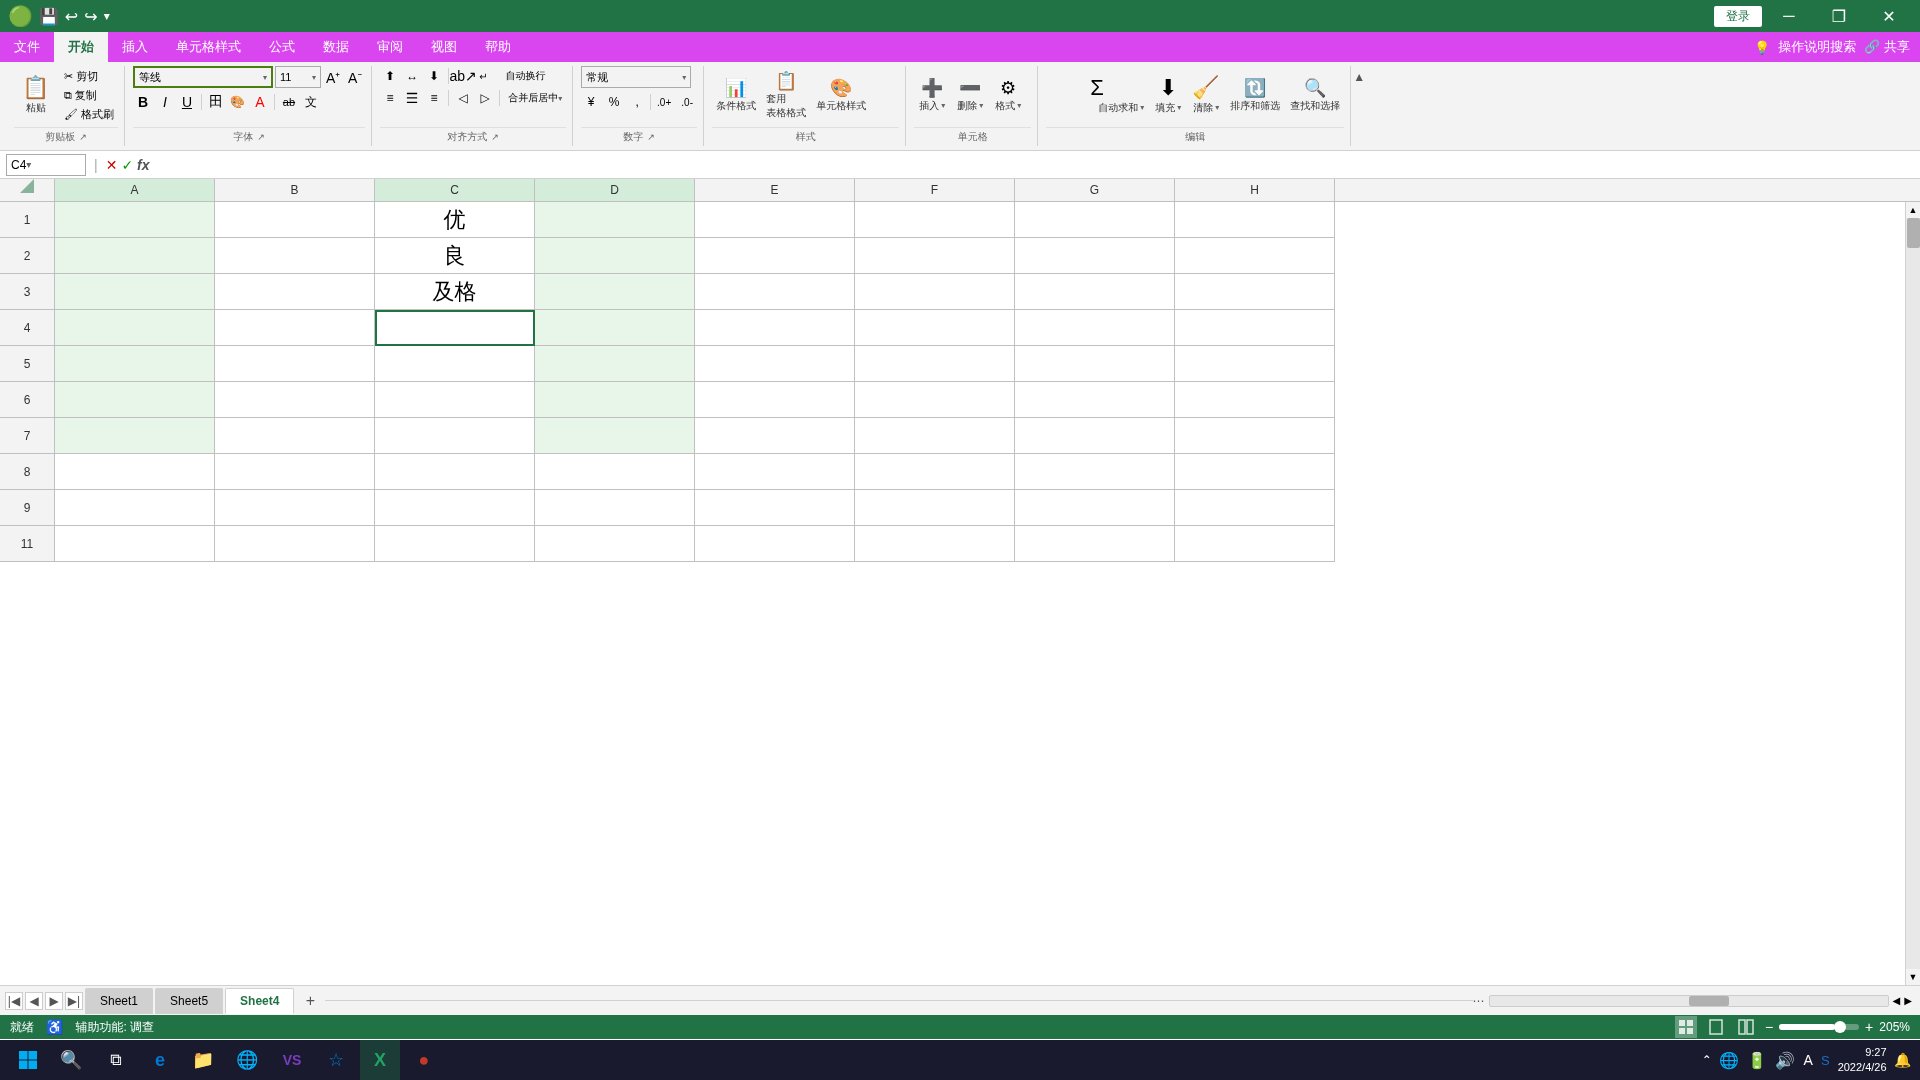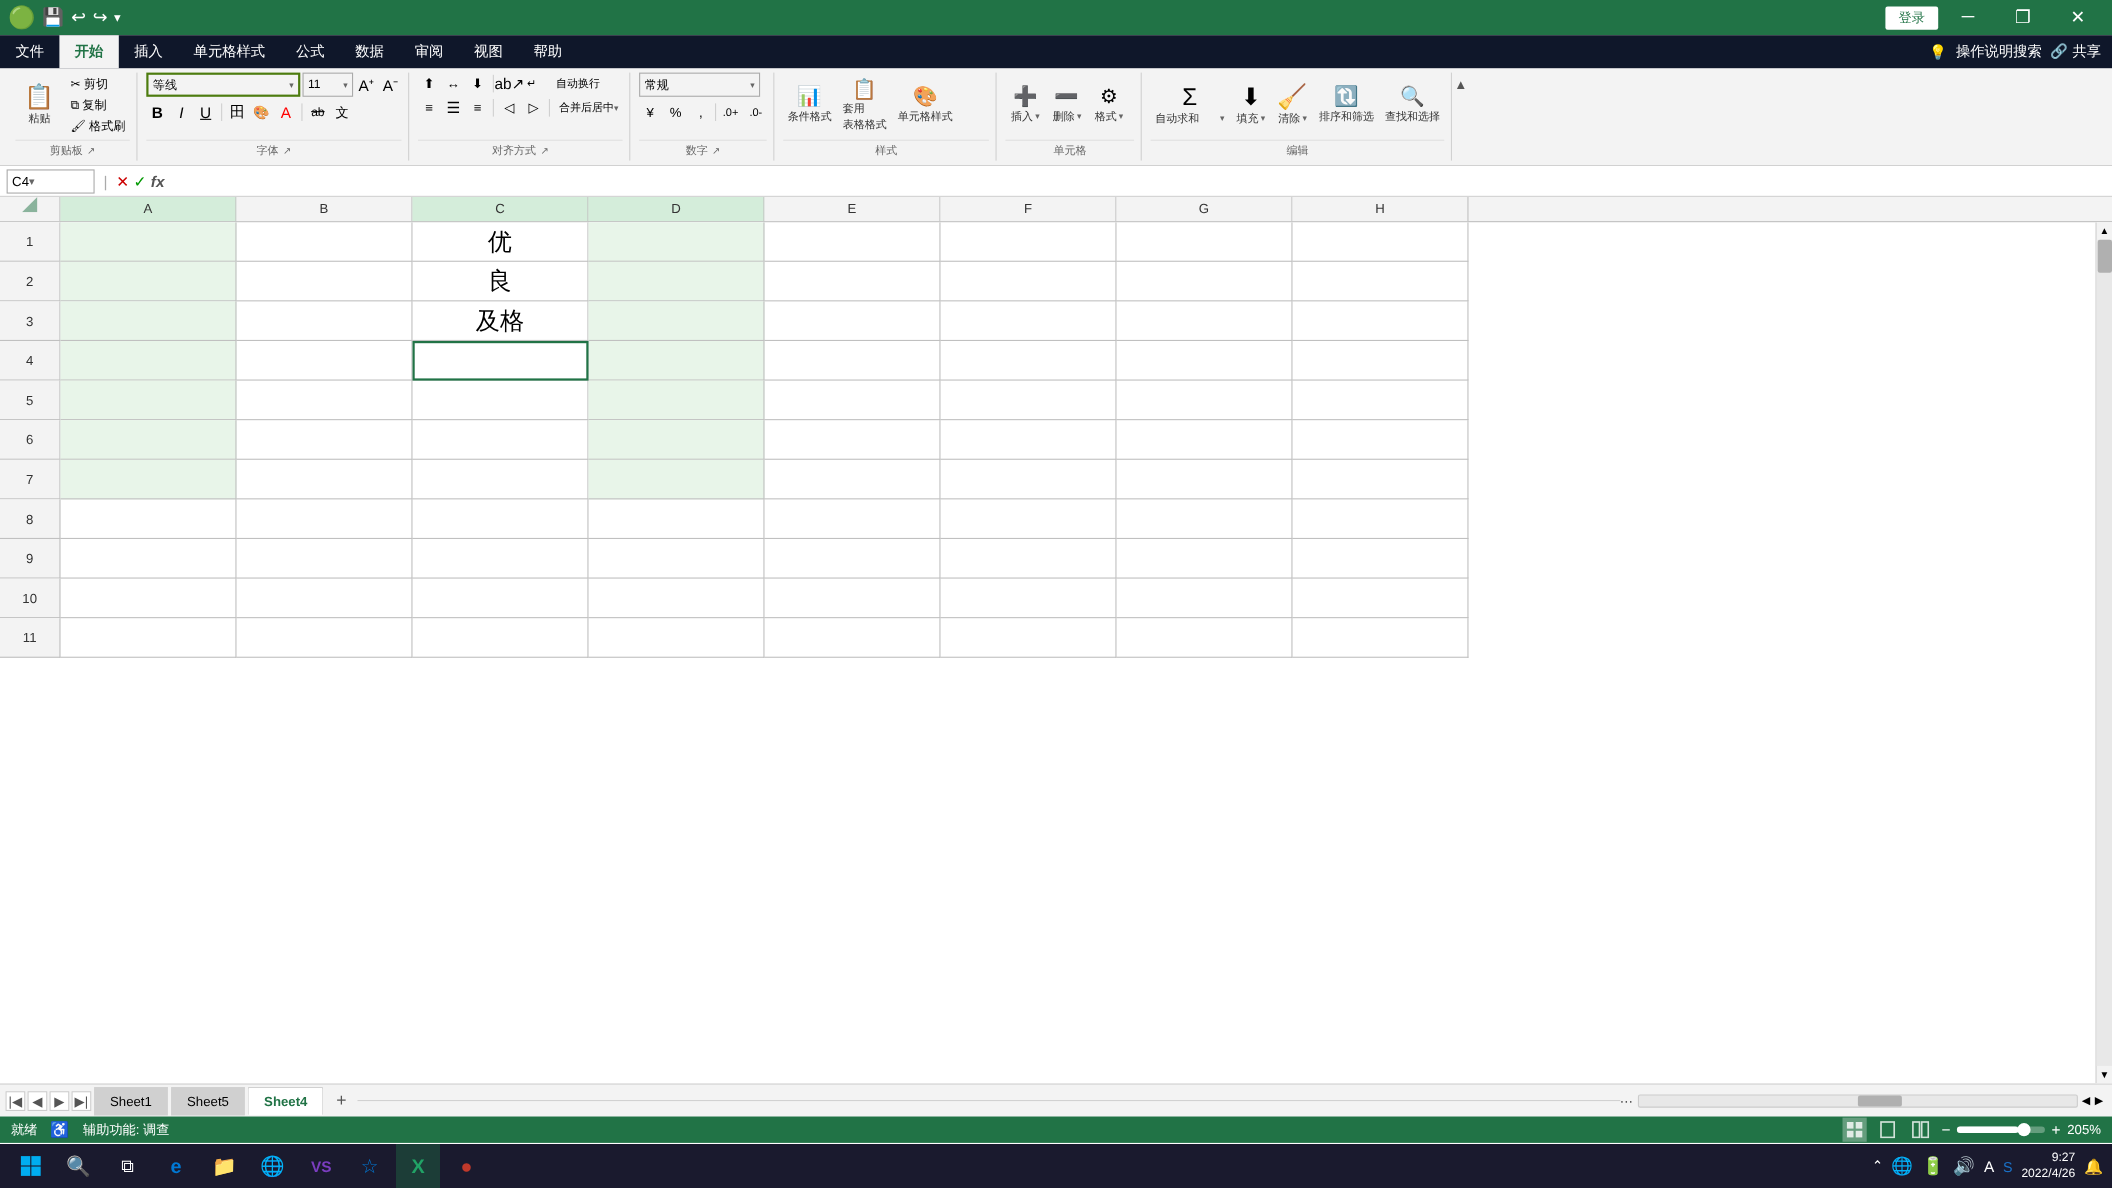--- a/index.html
+++ b/index.html
@@ -21,21 +21,21 @@
     #title-bar-right .tb-btn { 
       width: 46px; height: 32px; display: flex; align-items: center; justify-content: center; 
       cursor: pointer; font-size: 16px; color: white;
     }
     .login-btn {
       background: white; color: #217346; border: none; padding: 2px 12px; font-size: 12px; cursor: pointer; border-radius: 2px;
     }
 
     
     #ribbon { background: #f3f3f3; border-bottom: 1px solid #d1d1d1; }
-    #ribbon-tabs { display: flex; background: #0f172a; height: 30px; }
+    #ribbon-tabs { display: flex; background: #d946ef; height: 30px; }
     .ribbon-tab {
       padding: 0 14px; height: 30px; display: flex; align-items: center; font-size: 13px; color: white; cursor: pointer;
     }
     .ribbon-tab.active { background: #f3f3f3; color: #217346; font-weight: bold; }
     .ribbon-extra { margin-left: auto; display: flex; align-items: center; gap: 8px; padding-right: 10px; }
     .ribbon-extra span { color: white; font-size: 13px; cursor: pointer; }
 
     #ribbon-content { display: flex; align-items: stretch; padding: 4px 8px; min-height: 88px; gap: 2px; }
     .ribbon-group {
       display: flex; flex-direction: column; align-items: stretch; border-right: 1px solid #d1d1d1; padding: 0 6px; min-width: 60px;
@@ -374,21 +374,21 @@
       </div>
       <div class="ribbon-group-label">
         <span>单元格</span>
       </div>
     </div>
 
     <div class="ribbon-group" style="min-width:200px;">
       <div class="ribbon-group-content">
         <div class="rb-btn">
           <div class="rb-icon" style="font-size:22px;">Σ</div>
-          <div style="display:flex;align-items:center;gap:19px;">
+          <div style="display:flex;align-items:center;gap:2px;margin-left:48px;">
             <span class="rb-label">自动求和</span>
             <span class="dropdown-arrow">▾</span>
           </div>
         </div>
         <div class="rb-btn">
           <div class="rb-icon" style="font-size:22px;">⬇</div>
           <div style="display:flex;align-items:center;gap:2px;">
             <span class="rb-label">填充</span>
             <span class="dropdown-arrow">▾</span>
           </div>
@@ -556,31 +556,20 @@
         <div class="sheet-cell col-a" style="width:160px;"></div>
         <div class="sheet-cell col-b" style="width:160px;"></div>
         <div class="sheet-cell col-c" style="width:160px;"></div>
         <div class="sheet-cell col-d" style="width:160px;"></div>
         <div class="sheet-cell col-e" style="width:160px;"></div>
         <div class="sheet-cell col-f" style="width:160px;"></div>
         <div class="sheet-cell col-g" style="width:160px;"></div>
         <div class="sheet-cell col-h" style="width:160px;"></div>
       </div>
 
-      <div class="sheet-row">
-        <div class="row-header">10</div>
-        <div class="sheet-cell col-a" style="width:160px;"></div>
-        <div class="sheet-cell col-b" style="width:160px;"></div>
-        <div class="sheet-cell col-c" style="width:160px;"></div>
-        <div class="sheet-cell col-d" style="width:160px;"></div>
-        <div class="sheet-cell col-e" style="width:160px;"></div>
-        <div class="sheet-cell col-f" style="width:160px;"></div>
-        <div class="sheet-cell col-g" style="width:160px;"></div>
-        <div class="sheet-cell col-h" style="width:160px;"></div>
-      </div>
 
       <div class="sheet-row">
         <div class="row-header">11</div>
         <div class="sheet-cell col-a" style="width:160px;"></div>
         <div class="sheet-cell col-b" style="width:160px;"></div>
         <div class="sheet-cell col-c" style="width:160px;"></div>
         <div class="sheet-cell col-d" style="width:160px;"></div>
         <div class="sheet-cell col-e" style="width:160px;"></div>
         <div class="sheet-cell col-f" style="width:160px;"></div>
         <div class="sheet-cell col-g" style="width:160px;"></div>

